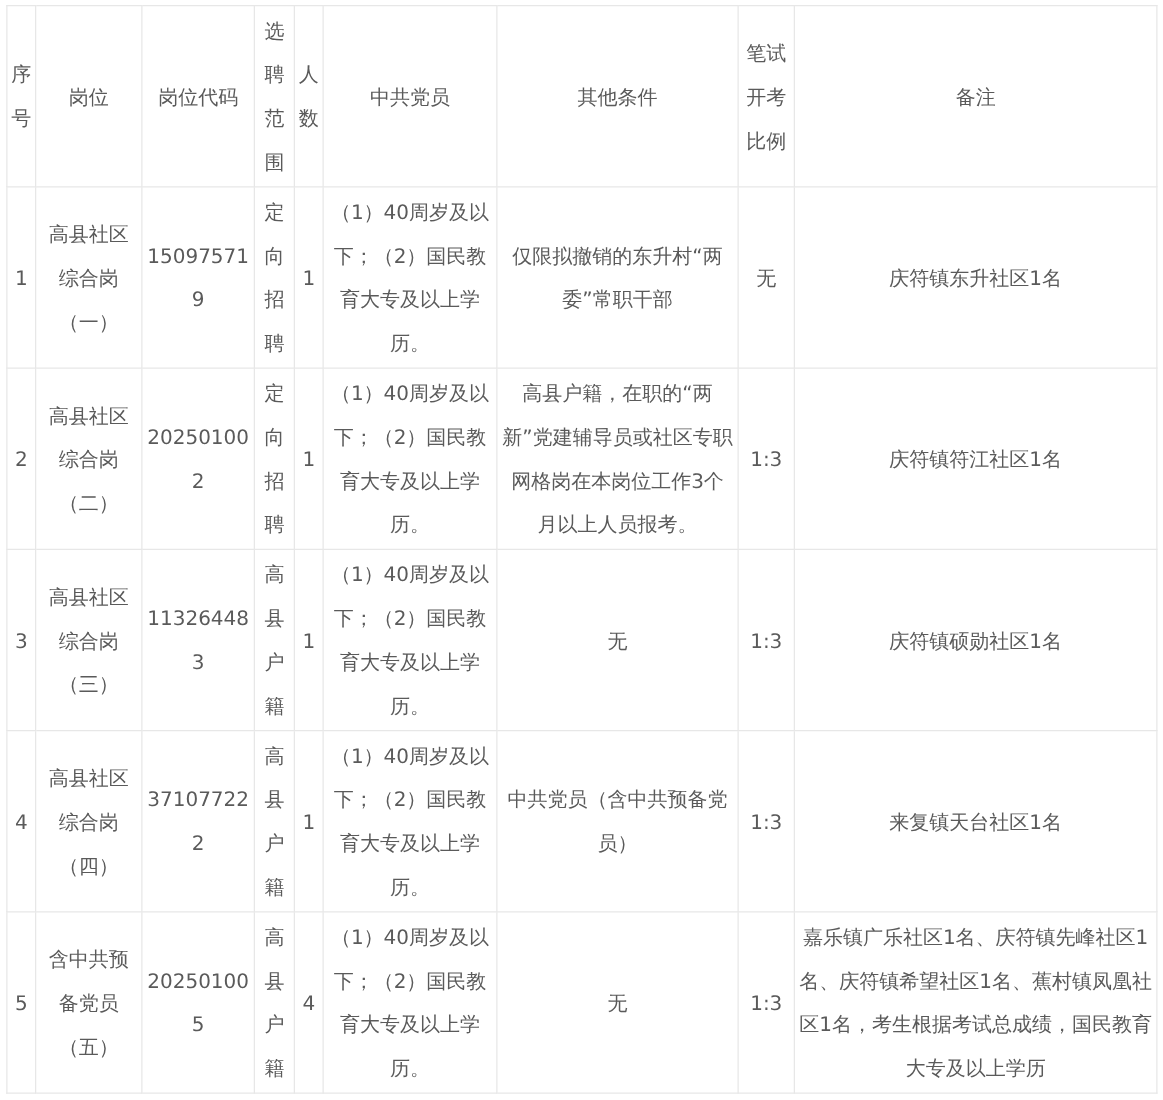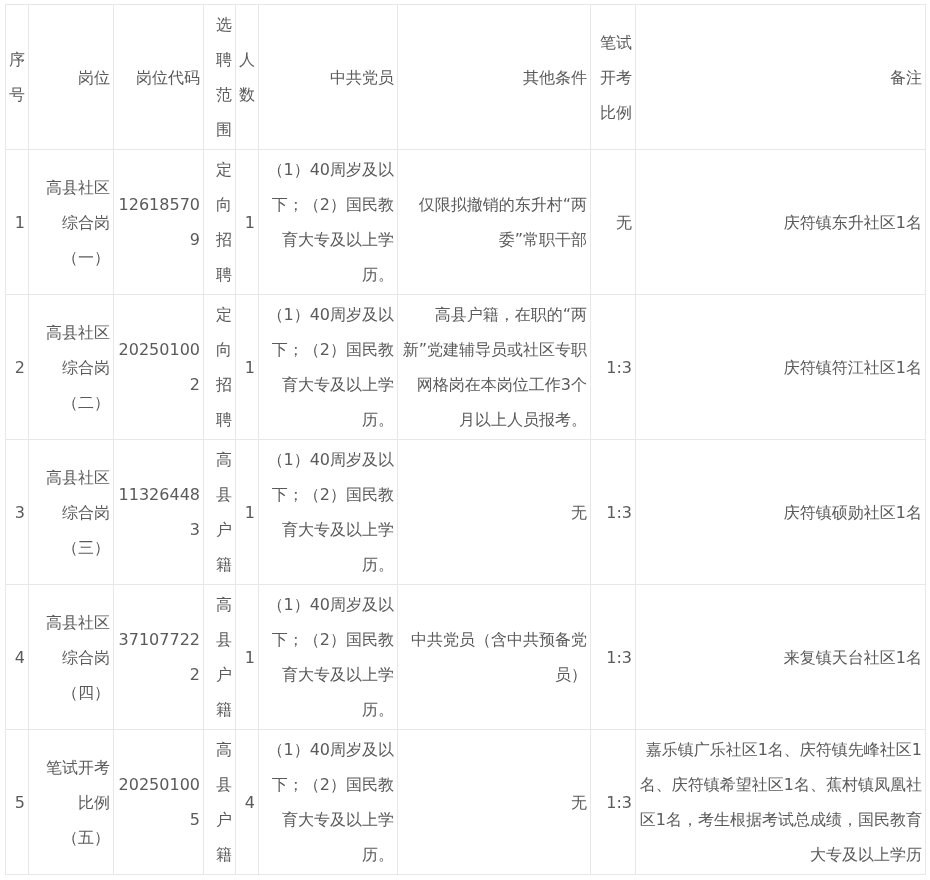--- a/index.html
+++ b/index.html
@@ -22,21 +22,21 @@
     table-layout: fixed;
     background: #ffffff;
   }
   table.recruit th,
   table.recruit td {
     border: 1px solid #e7e7e7;
     color: #5a5a5a;
     font-size: 16px;
     font-weight: normal;
     line-height: 35px;
-    text-align: right;
+    text-align: center;
     vertical-align: middle;
     padding: 2px 3px;
     word-break: break-all;
     overflow-wrap: anywhere;
     box-sizing: border-box;
   }
   tr.head-row  { height: 141px; }
   tr.body-row  { height: 144px; }
 </style>
 </head>
@@ -65,21 +65,21 @@
         <th>中共党员</th>
         <th>其他条件</th>
         <th>笔试开考比例</th>
         <th>备注</th>
       </tr>
     </thead>
     <tbody>
       <tr class="body-row">
         <td>1</td>
         <td>高县社区综合岗（一）</td>
-        <td>126185709</td>
+        <td>150975719</td>
         <td>定向招聘</td>
         <td>1</td>
         <td>（1）40周岁及以下；（2）国民教育大专及以上学历。</td>
         <td>仅限拟撤销的东升村“两委”常职干部</td>
         <td>无</td>
         <td>庆符镇东升社区1名</td>
       </tr>
       <tr class="body-row">
         <td>2</td>
         <td>高县社区综合岗（二）</td>
@@ -108,21 +108,21 @@
         <td>371077222</td>
         <td>高县户籍</td>
         <td>1</td>
         <td>（1）40周岁及以下；（2）国民教育大专及以上学历。</td>
         <td>中共党员（含中共预备党员）</td>
         <td>1:3</td>
         <td>来复镇天台社区1名</td>
       </tr>
       <tr class="body-row">
         <td>5</td>
-        <td>笔试开考比例（五）</td>
+        <td>含中共预备党员（五）</td>
         <td>202501005</td>
         <td>高县户籍</td>
         <td>4</td>
         <td>（1）40周岁及以下；（2）国民教育大专及以上学历。</td>
         <td>无</td>
         <td>1:3</td>
         <td>嘉乐镇广乐社区1名、庆符镇先峰社区1名、庆符镇希望社区1名、蕉村镇凤凰社区1名，考生根据考试总成绩，国民教育大专及以上学历</td>
       </tr>
     </tbody>
   </table>

